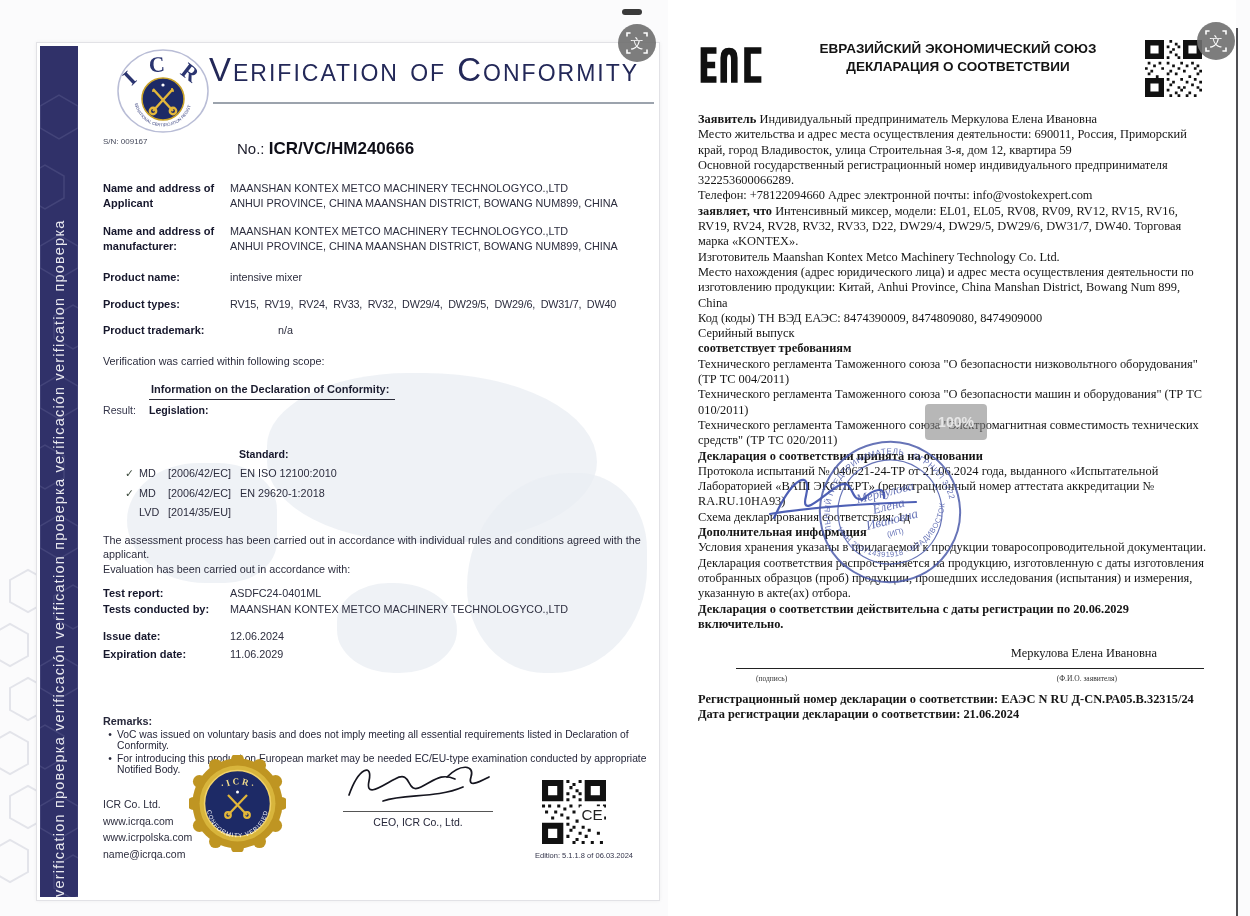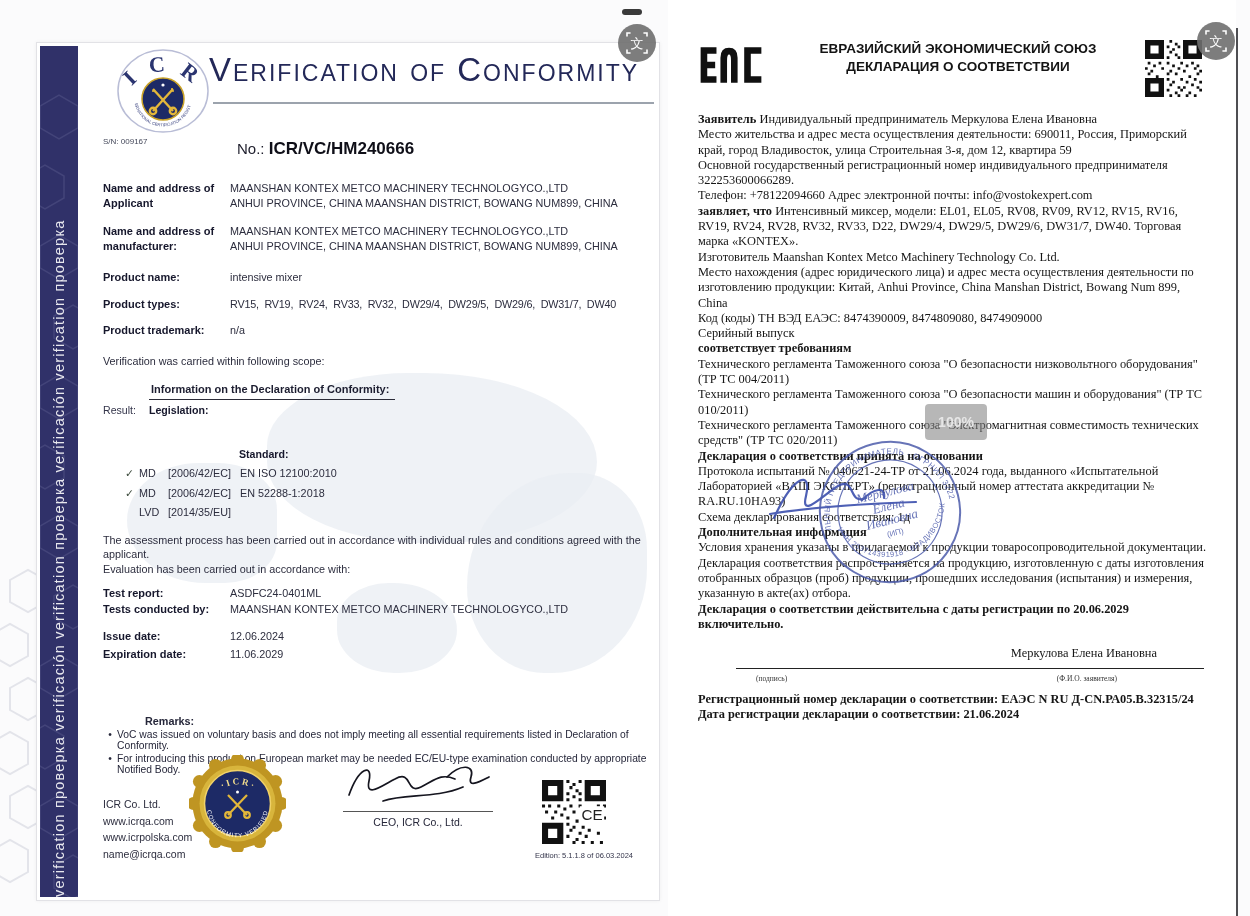--- a/index.html
+++ b/index.html
@@ -26,21 +26,21 @@
   .tbl-cols .res{width:46px;color:#33344a;}
   .tbl-cols .leg{width:90px;font-weight:bold;color:#16172c;}
   .tbl-cols .std{font-weight:bold;color:#16172c;margin-top:44px;}
   .trow{display:flex;margin-top:5px;font-size:10.8px;}
   .trow .chk{width:14px;margin-left:22px;color:#3c4a3c;}
   .trow .lg{width:29px;}
   .trow .dir{width:72px;}
   .assess{margin-top:13px;white-space:pre-line;}
   .rrows{margin-top:10px;}
   .remarks{position:absolute;left:66px;top:672px;width:550px;font-size:10.3px;color:#26273a;}
-  .remarks .rt{font-weight:bold;font-size:10.8px;margin-left:42px;}
+  .remarks .rt{font-weight:bold;font-size:10.8px;}
   .remarks .bl{display:flex;margin-top:2px;}
   .remarks .bl .b{width:14px;text-align:center;flex:none;}
   .company{position:absolute;left:66px;top:753px;font-size:10.5px;line-height:16.5px;color:#2c2d3e;}
   .sigblock{position:absolute;left:306px;top:712px;width:150px;text-align:center;}
   .sigline{border-top:1.3px solid #555;margin-top:-4px;}
   .ceo{font-size:10.5px;margin-top:4px;color:#26273a;}
   .edition{position:absolute;left:498px;top:808px;font-size:7.5px;color:#33344a;}
   
   .page-right{position:absolute;left:668px;top:0;width:568px;height:916px;background:#fff;}
   .right-border{position:absolute;left:1236px;top:28px;width:2px;height:888px;background:#4e4e52;}
@@ -147,21 +147,21 @@
 ANHUI PROVINCE, CHINA MAANSHAN DISTRICT, BOWANG NUM899, CHINA</span>
     </div>
     <div class="frow">
       <span class="lab">Product name:</span>
       <span class="val">intensive mixer</span>
     </div>
     <div class="frow">
       <span class="lab">Product types:</span>
       <span class="val" style="white-space:pre;letter-spacing:-0.2px;">RV15,  RV19,  RV24,  RV33,  RV32,  DW29/4,  DW29/5,  DW29/6,  DW31/7,  DW40</span>
     </div>
-    <div class="frow" style="margin-bottom:0;">
+    <div class="frow" style="margin-bottom:0;gap:48px;">
       <span class="lab">Product trademark:</span>
       <span class="val">n/a</span>
     </div>
 
     <div class="scope">Verification was carried within following scope:</div>
 
     <div>
       <span class="tbl-head">Information on the Declaration of Conformity:</span>
       <div class="tbl-cols">
         <span class="res">Result:</span>
@@ -171,21 +171,21 @@
       <div class="trow">
         <span class="chk">✓</span>
         <span class="lg">MD</span>
         <span class="dir">[2006/42/EC]</span>
         <span>EN ISO 12100:2010</span>
       </div>
       <div class="trow">
         <span class="chk">✓</span>
         <span class="lg">MD</span>
         <span class="dir">[2006/42/EC]</span>
-        <span>EN 52288-1:2018</span>
+        <span>EN 29620-1:2018</span>
       </div>
       <div class="trow">
         <span class="chk"></span>
         <span class="lg">LVD</span>
         <span class="dir">[2014/35/EU]</span>
         <span></span>
       </div>
     </div>
 
     <div class="assess">The assessment process has been carried out in accordance with individual rules and conditions agreed with the applicant.

